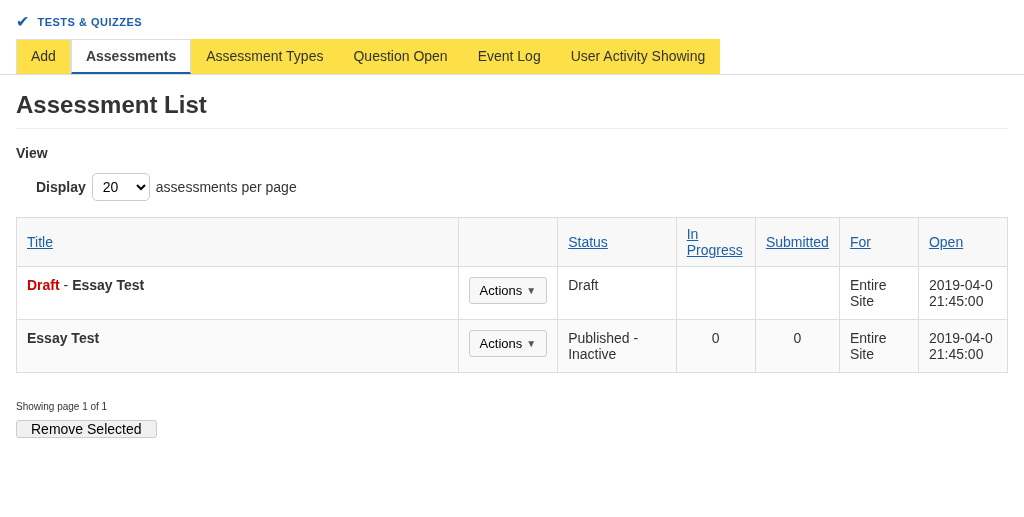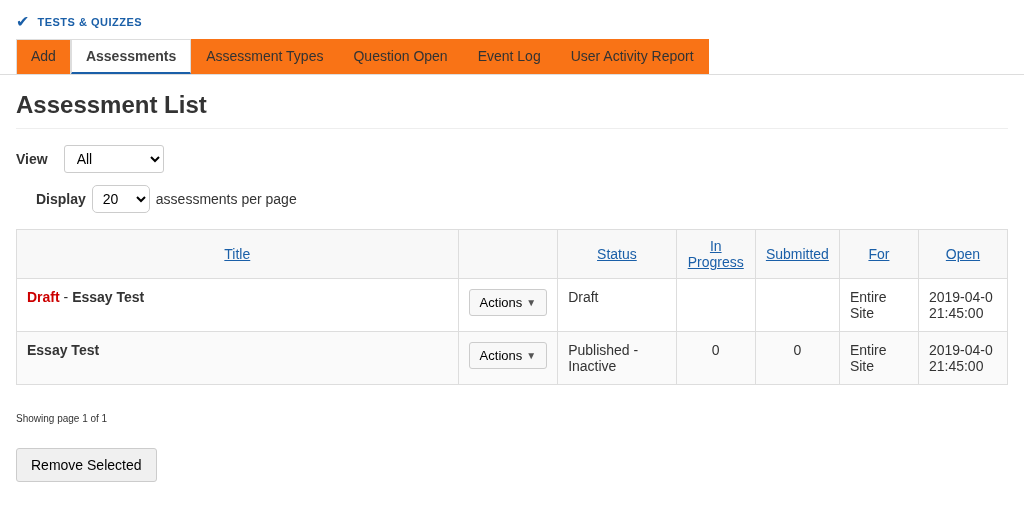--- a/index.html
+++ b/index.html
@@ -15,38 +15,38 @@
 
     
     .tabs { display: flex; gap: 0; }
     .tab-item {
       padding: 8px 14px;
       cursor: pointer;
       font-size: 14px;
       color: #333;
       border: 1px solid transparent;
       border-bottom: none;
-      background: #f97316;
+      background: #fde047;
       text-decoration: none;
     }
     .tab-item.active {
       border: 1px solid #ddd;
       border-bottom: 2px solid #1a5fa8;
       color: #404040;
       font-weight: 600;
       background: #fff;
     }
     .tab-item.add-tab { border: 1px solid #ddd; border-bottom: none; }
 
     
     .main-content { padding: 16px 16px; }
     .page-title { font-size: 24px; font-weight: bold; color: #333; margin-bottom: 16px; border-bottom: 1px solid #eee; padding-bottom: 9px; }
 
     
-    .view-row { display: flex; align-items: center; gap: 16px; margin-bottom: 12px; }
+    .view-row { display: flex; align-items: center; gap: 8px; margin-bottom: 12px; }
     .view-label { font-size: 14px; font-weight: 600; }
     .view-select {
       padding: 4px 8px;
       border: 1px solid #ccc;
       border-radius: 3px;
       font-size: 14px;
       background: #fff;
       min-width: 100px;
       cursor: pointer;
     }
@@ -63,21 +63,21 @@
       cursor: pointer;
     }
     .display-text { font-size: 14px; }
 
     
     .assessment-table { width: 100%; border-collapse: collapse; border: 1px solid #ddd; }
     .assessment-table th {
       background: #f8f8f8;
       border: 1px solid #ddd;
       padding: 8px 10px;
-      text-align: center;
+      text-align: left;
       font-weight: normal;
     }
     .assessment-table th a {
       color: #1a5fa8;
       text-decoration: underline;
       cursor: pointer;
     }
     .assessment-table td {
       border: 1px solid #ddd;
       padding: 10px 10px;
@@ -108,22 +108,22 @@
       align-items: center;
       gap: 4px;
     }
     .dropdown-arrow { font-size: 10px; color: #555; }
 
     
     .pagination-row { margin-top: 28px; font-size: 10px; color: #333; }
 
     
     .remove-btn {
-      margin-top: 24px;
-      padding: 8px 14px;
+      margin-top: 8px;
+      padding: 0 14px;
       border: 1px solid #ccc;
       border-radius: 3px;
       background: #f0f0f0;
       cursor: pointer;
       font-size: 14px;
     }
 
     .th-center { text-align: center; }
   </style>
 </head>
@@ -135,36 +135,30 @@
     <div class="header-title">
       <span class="check-icon">✔</span>
       <h2>TESTS &amp; QUIZZES</h2>
     </div>
     <div class="tabs">
       <span class="tab-item add-tab">Add</span>
       <span class="tab-item active">Assessments</span>
       <span class="tab-item">Assessment Types</span>
       <span class="tab-item">Question Open</span>
       <span class="tab-item">Event Log</span>
-      <span class="tab-item">User Activity Report</span>
+      <span class="tab-item">User Activity Showing</span>
     </div>
   </div>
 
   <div class="main-content">
     <h1 class="page-title">Assessment List</h1>
 
     
     <div class="view-row">
       <span class="view-label">View</span>
-      <select class="view-select">
-        <option>All</option>
-        <option>Active</option>
-        <option>Inactive</option>
-        <option>Draft</option>
-      </select>
     </div>
 
     
     <div class="display-row">
       <span class="display-label">Display</span>
       <select class="display-select">
         <option>10</option>
         <option selected="">20</option>
         <option>50</option>
         <option>100</option>

